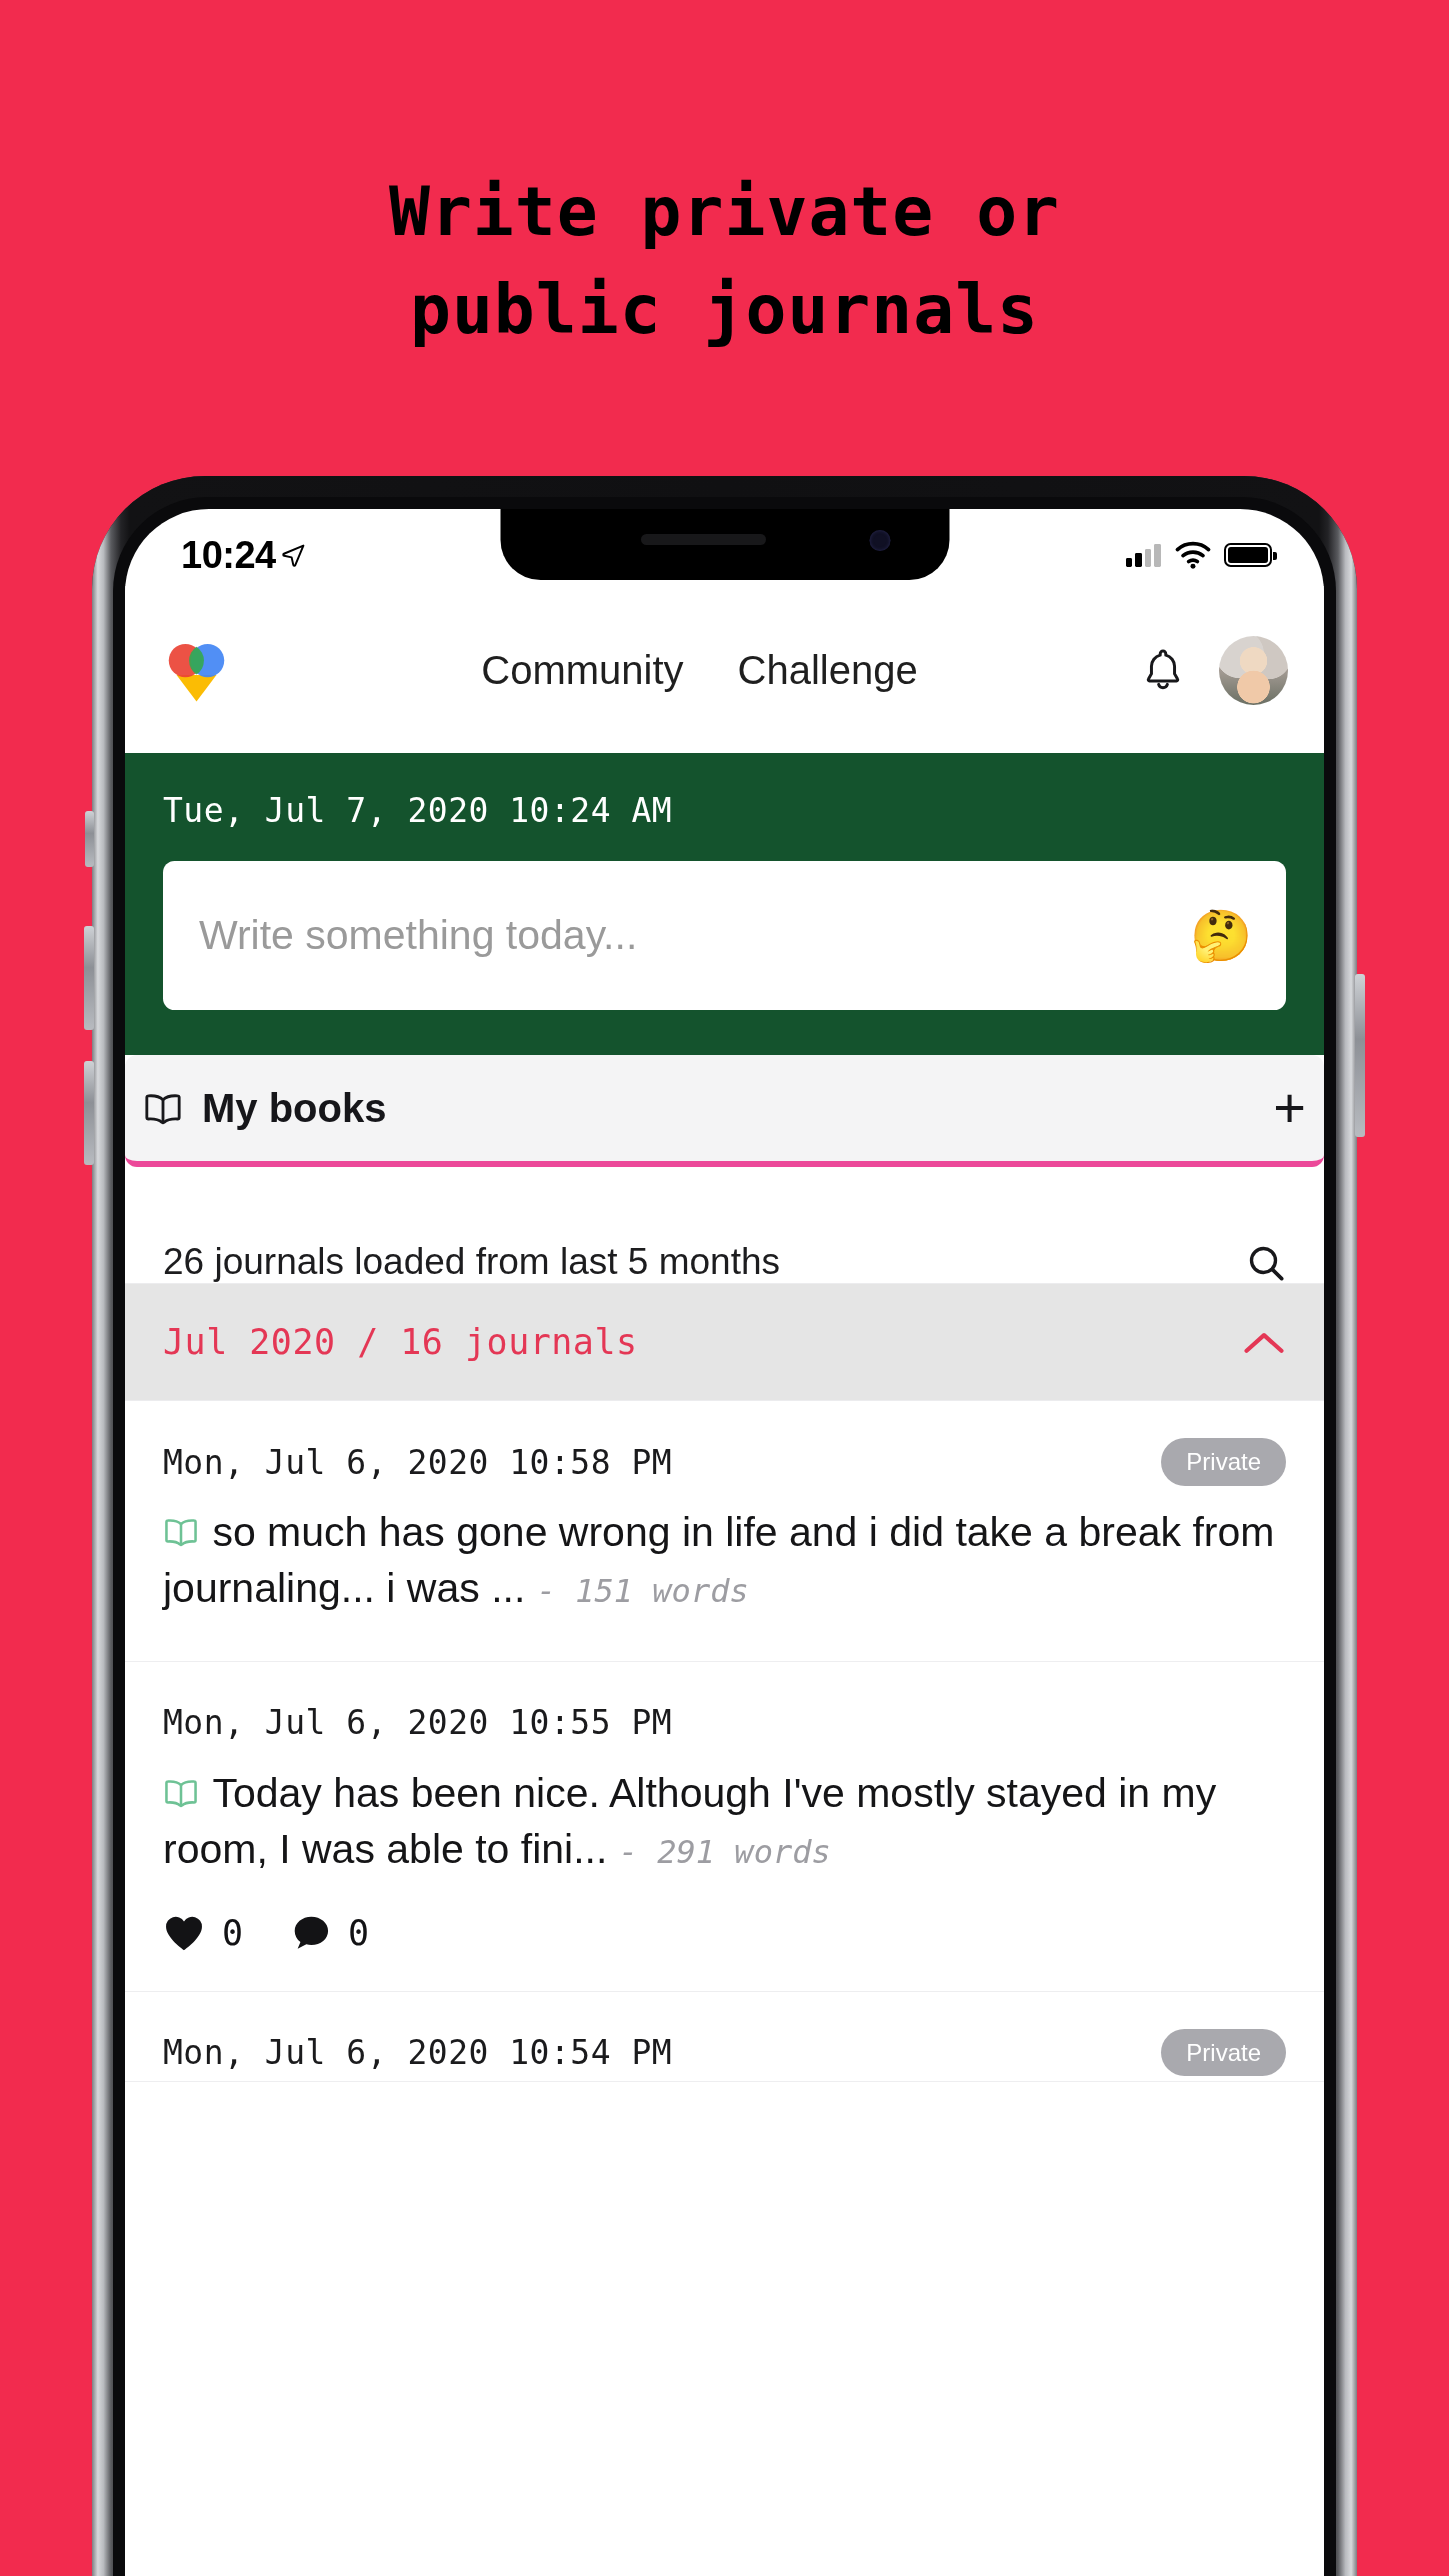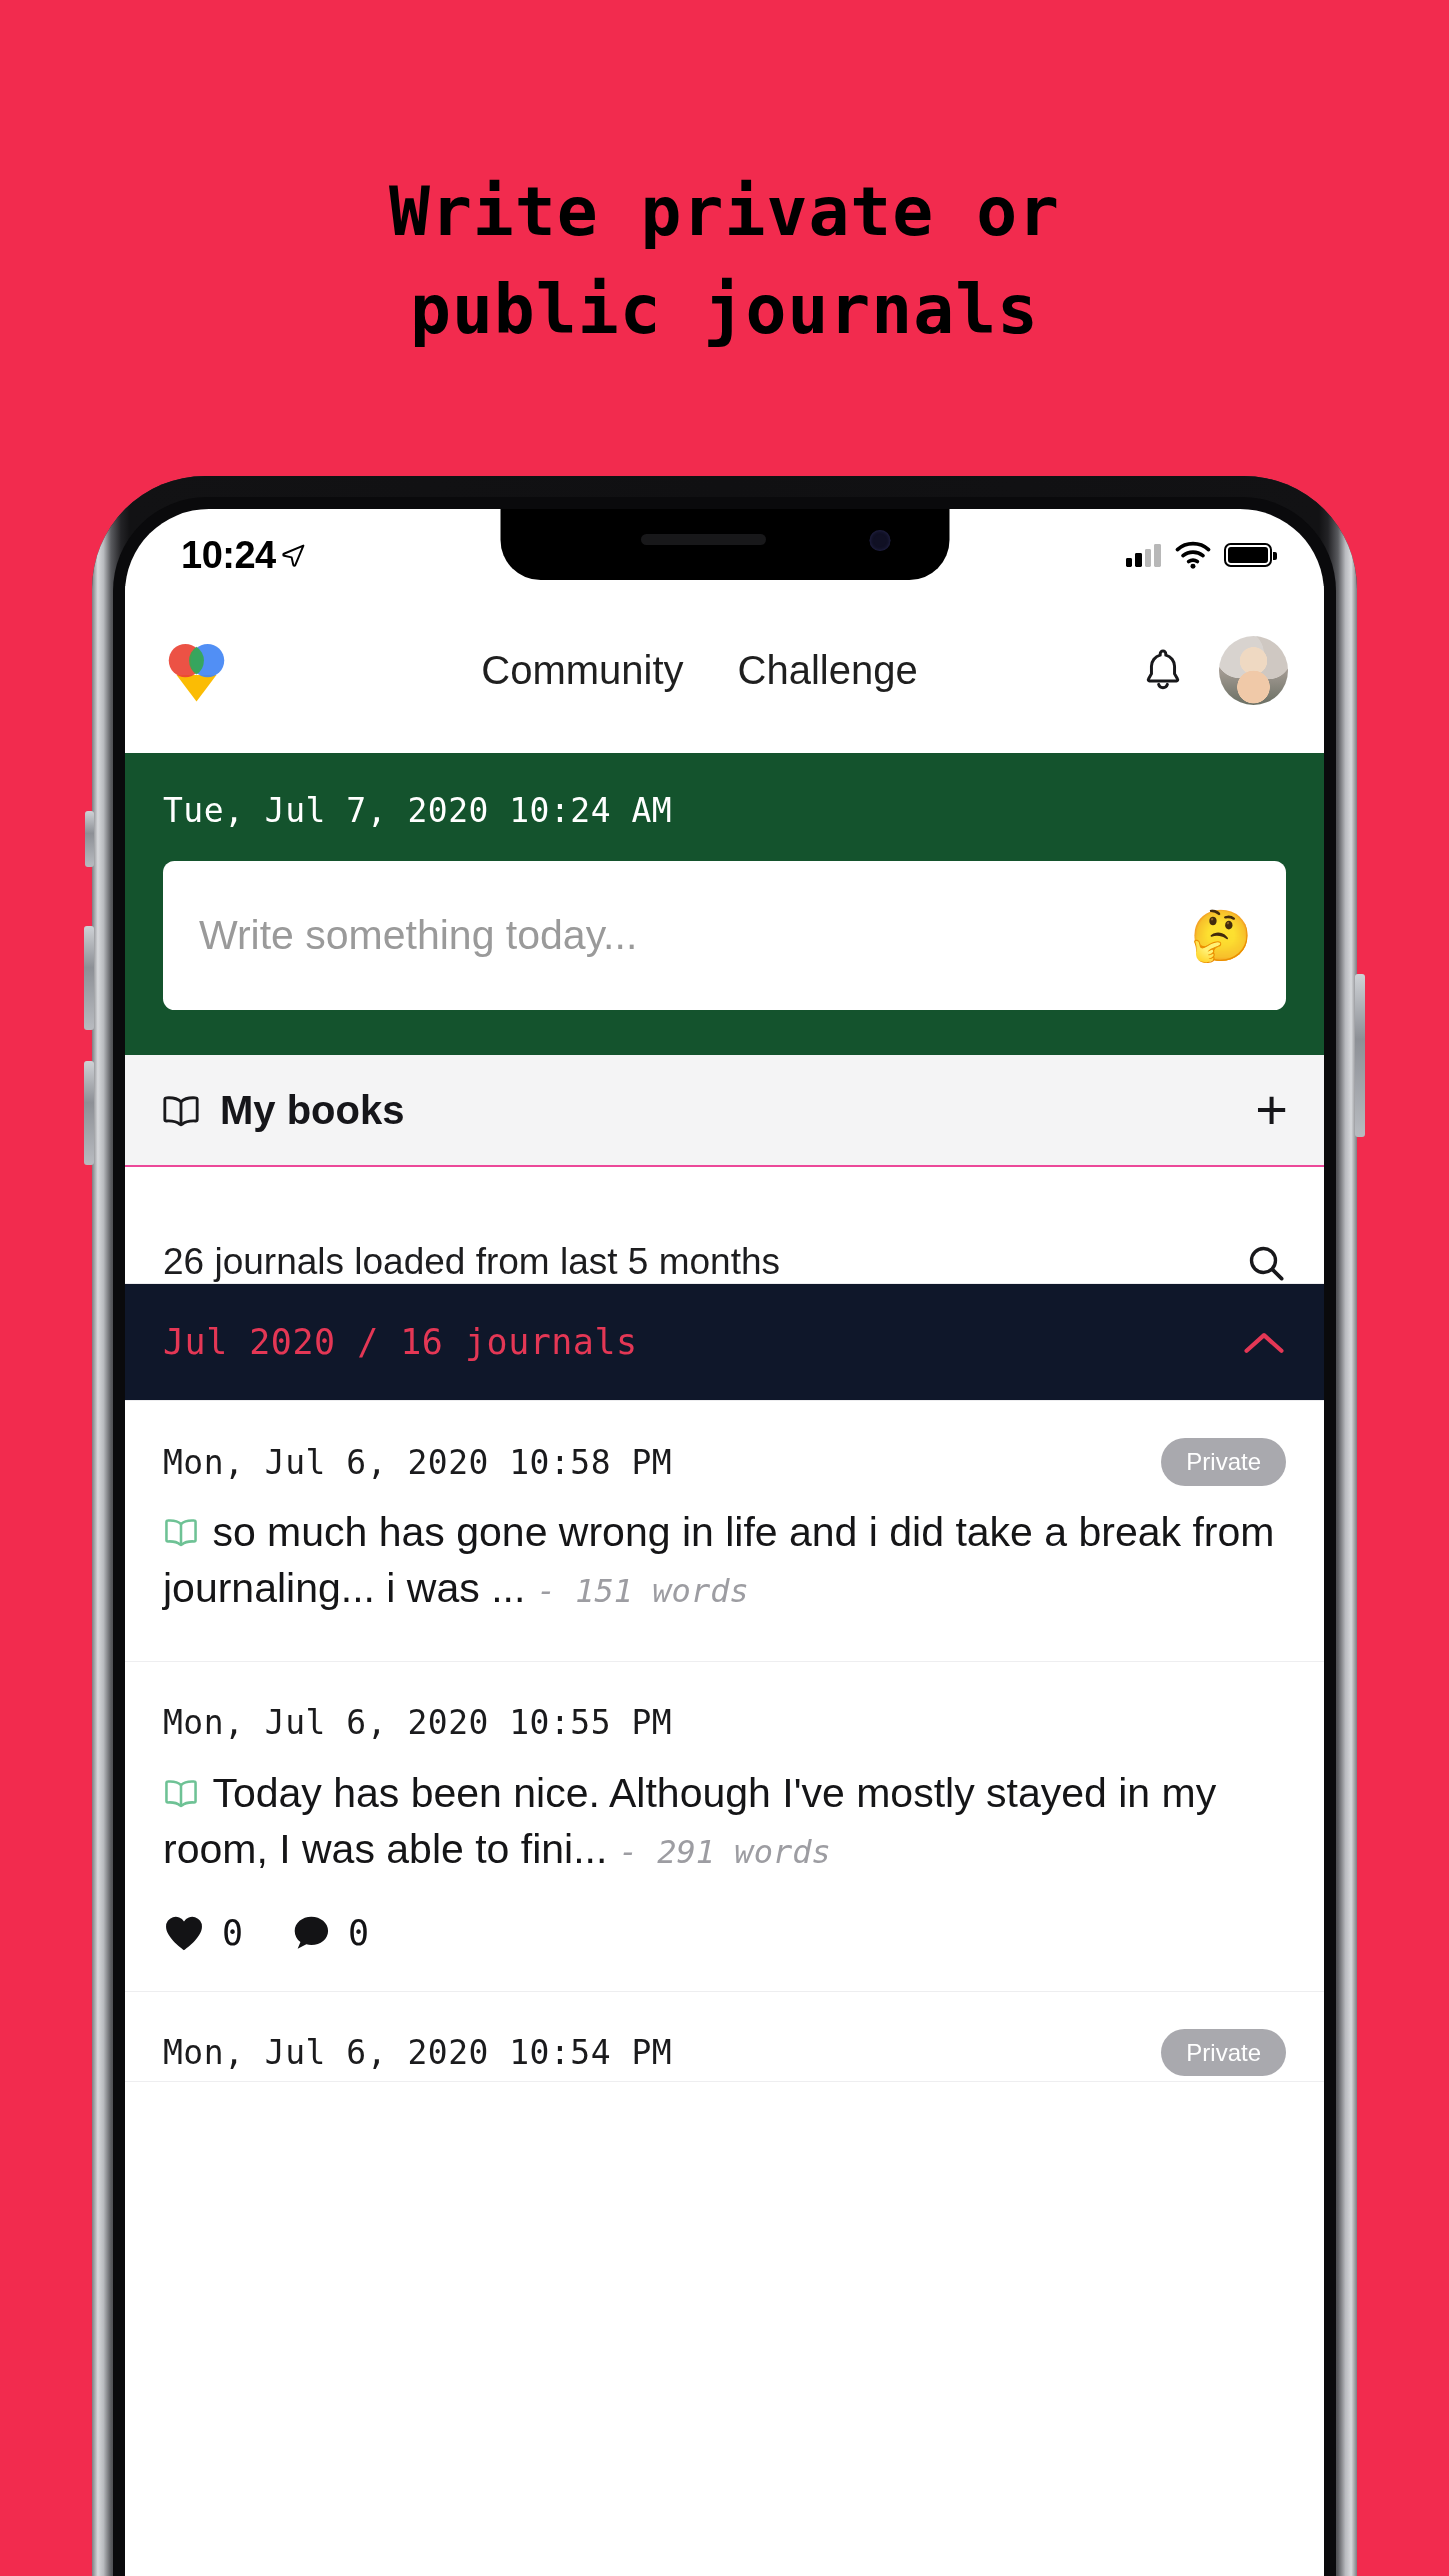--- a/index.html
+++ b/index.html
@@ -196,22 +196,23 @@
   .compose-emoji { font-size: 50px; line-height: 1; }
 
   
   .mybooks {
     position: absolute;
     top: 546px; left: 0; right: 0;
     height: 112px;
     background: #f4f4f5;
     display: flex; align-items: center;
     justify-content: space-between;
-    padding: 0 36px;
-    border-bottom: 2px solid #ec4899;
+    padding: 0 18px;
+    border-bottom: 6px solid #ec4899;
+    border-radius: 12px;
   }
   .mybooks-l { display: flex; align-items: center; gap: 19px; }
   .bookicon { width: 40px; height: 35px; }
   .mybooks-t { font-size: 40px; font-weight: 700; color: #16161a; }
   .plus { font-size: 56px; color: #16161a; line-height: 38px; font-weight: 300; }
 
   
   .loaded {
     position: absolute;
     top: 658px; left: 0; right: 0;
@@ -223,21 +224,21 @@
     border-bottom: 1px solid #ececee;
   }
   .loaded-t { font-size: 37px; color: #1d1d1f; }
   .search-ic { width: 40px; height: 40px; }
 
   
   .month {
     position: absolute;
     top: 775px; left: 0; right: 0;
     height: 117px;
-    background: #0f172a;
+    background: #e5e5e5;
     display: flex; align-items: center;
     justify-content: space-between;
     padding: 0 38px;
     border-bottom: 1px solid #ececee;
   }
   .month-t {
     font-family: "DejaVu Sans Mono", "Liberation Mono", monospace;
     font-size: 35px; color: #e43755; letter-spacing: 0.5px;
   }
   .chev { width: 44px; height: 27px; }

